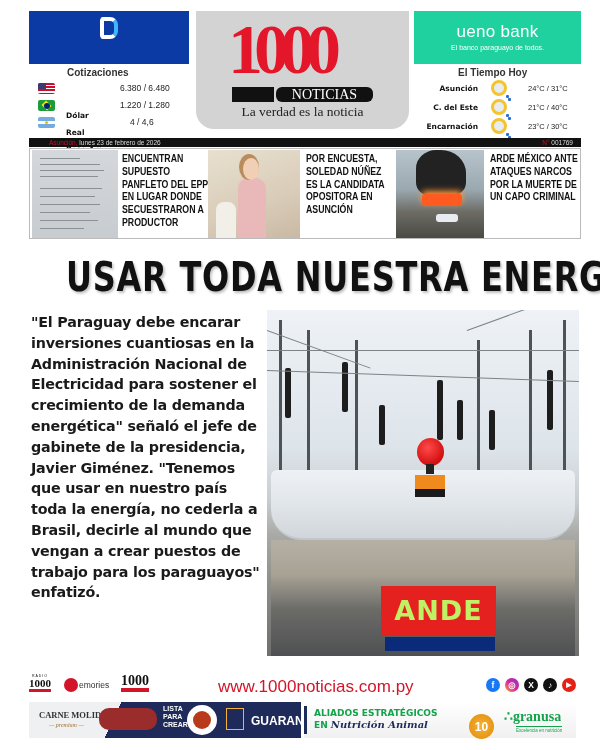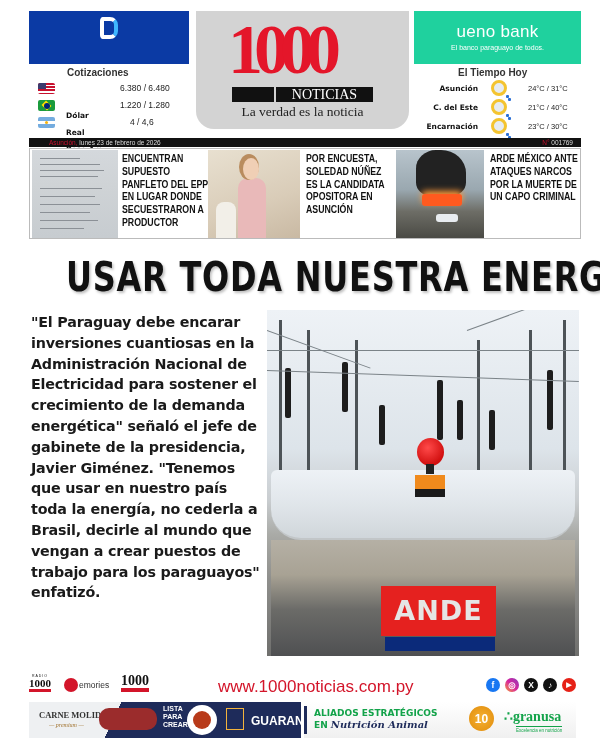--- a/index.html
+++ b/index.html
@@ -36,21 +36,21 @@
     position: absolute; left: 196px; top: 11px; width: 213px; height: 118px;
     background: #d3d3d3; border-radius: 0 0 18px 18px;
   }
   .mast-num {
     position: absolute; left: 32px; top: 4px; font-family: "Liberation Serif", serif;
     font-weight: 700; font-size: 70px; color: #e4162a; letter-spacing: -9px; line-height: 1;
   }
   .mast-bar { position: absolute; left: 36px; top: 76px; width: 42px; height: 15px; background: #111; }
   .mast-noticias {
     position: absolute; left: 80px; top: 76px; width: 97px; height: 15px; background: #111;
-    color: #fff; font-family: "Liberation Serif", serif; font-size: 14px; line-height: 15px; text-align: center;
+    color: #fff; font-family: "Liberation Serif", serif; font-size: 14px; line-height: 15px; text-align: center; border-radius: 6px;
   }
   .mast-slogan {
     position: absolute; left: 0; right: 0; top: 93px; text-align: center;
     font-family: "Liberation Serif", serif; font-size: 13.5px; color: #222;
   }
 
   .ueno {
     position: absolute; left: 414px; top: 11px; width: 167px; height: 53px; background: #1fd19e; color: #fff; text-align: center;
   }
   .ueno .brand { position: absolute; left: 0; right: 0; top: 11px; font-size: 17px; font-weight: 400; letter-spacing: 0.3px; }
@@ -120,21 +120,21 @@
   }
   .photo .podium-front {
     position: absolute; left: 4px; top: 230px; width: 304px; height: 116px;
     background: linear-gradient(180deg, #b5b0a5 0%, #a8a294 30%, #6b6b68 60%, #4f5052 100%);
   }
   .photo .button-base { position: absolute; left: 148px; top: 165px; width: 30px; height: 22px; background: #f08a1c; border-bottom: 8px solid #1a1a1a; }
   .photo .button-top { position: absolute; left: 150px; top: 128px; width: 27px; height: 28px; background: radial-gradient(circle at 40% 35%, #ff4a4a, #d10f0f 70%); border-radius: 50%; }
   .photo .button-stem { position: absolute; left: 159px; top: 154px; width: 8px; height: 10px; background: #222; }
   .photo .ande {
     position: absolute; left: 114px; top: 276px; width: 115px; height: 50px; background: #e5211f;
-    color: #e5e5e5; font-family: "DejaVu Sans", sans-serif; font-weight: 900; font-size: 27px; text-align: center; line-height: 50px;
+    color: #bef264; font-family: "DejaVu Sans", sans-serif; font-weight: 900; font-size: 27px; text-align: center; line-height: 50px;
     letter-spacing: 1px;
   }
   .photo .ande-blue { position: absolute; left: 118px; top: 327px; width: 110px; height: 14px; background: #0b2a7a; }
 
   
   .footer-logos { position: absolute; left: 29px; top: 674px; height: 22px; }
   .radio-logo { position: absolute; left: 0; top: 0; width: 22px; text-align: center; }
   .radio-logo .small { font-size: 3.5px; letter-spacing: 1px; display: block; }
   .radio-logo .num { font-family: "Liberation Serif", serif; font-weight: 700; font-size: 11px; line-height: 10px; display: block; }
   .radio-logo .bar { display: block; height: 3px; background: #d3152a; margin-top: 1px; }
@@ -161,21 +161,21 @@
   .ad-left .plate { position: absolute; left: 158px; top: 3px; width: 30px; height: 30px; border-radius: 50%; background: #fff; }
   .ad-left .plate::after { content: ""; position: absolute; left: 6px; top: 6px; width: 18px; height: 18px; border-radius: 50%; background: #b83a1a; }
   .ad-left .badge { position: absolute; left: 197px; top: 6px; width: 18px; height: 22px; border: 1px solid #f3b33d; }
   .ad-left .guarani { position: absolute; left: 222px; top: 12px; font-size: 12px; font-weight: 700; color: #fff; }
 
   .ad-right { position: absolute; left: 304px; top: 702px; width: 272px; height: 36px; background: linear-gradient(180deg, #fff 0%, #f0f0f0 100%); }
   .ad-right .edge { position: absolute; left: 0; top: 4px; width: 3px; height: 28px; background: #1e2b5a; }
   .ad-right .l1 { position: absolute; left: 10px; top: 6px; font-family: "DejaVu Sans", sans-serif; font-weight: 900; font-size: 9px; color: #13a34a; }
   .ad-right .l2 { position: absolute; left: 10px; top: 17px; font-family: "DejaVu Sans", sans-serif; font-weight: 900; font-size: 9px; color: #13a34a; }
   .ad-right .l2 .script { font-family: "DejaVu Serif", serif; font-style: italic; color: #1e2b5a; font-size: 10px; }
-  .ad-right .ten { position: absolute; left: 165px; top: 4px; width: 25px; height: 25px; border-radius: 50%; background: radial-gradient(#f6b233, #e08b0b); color: #fff; font-weight: 700; font-size: 12px; text-align: center; line-height: 27px; }
+  .ad-right .ten { position: absolute; left: 165px; top: 12px; width: 25px; height: 25px; border-radius: 50%; background: radial-gradient(#f6b233, #e08b0b); color: #fff; font-weight: 700; font-size: 12px; text-align: center; line-height: 27px; }
   .ad-right .granusa { position: absolute; left: 200px; top: 6px; font-family: "Liberation Serif", serif; font-weight: 700; font-size: 14px; color: #13a34a; }
   .ad-right .granusa-sub { position: absolute; left: 212px; top: 24px; font-size: 4.5px; color: #13a34a; border-top: 1px solid #13a34a; padding-top: 1px; }
 </style>
 </head>
 <body>
 
 <div class="britimp">
   <div class="logo-glyph"></div>
 </div>
 

